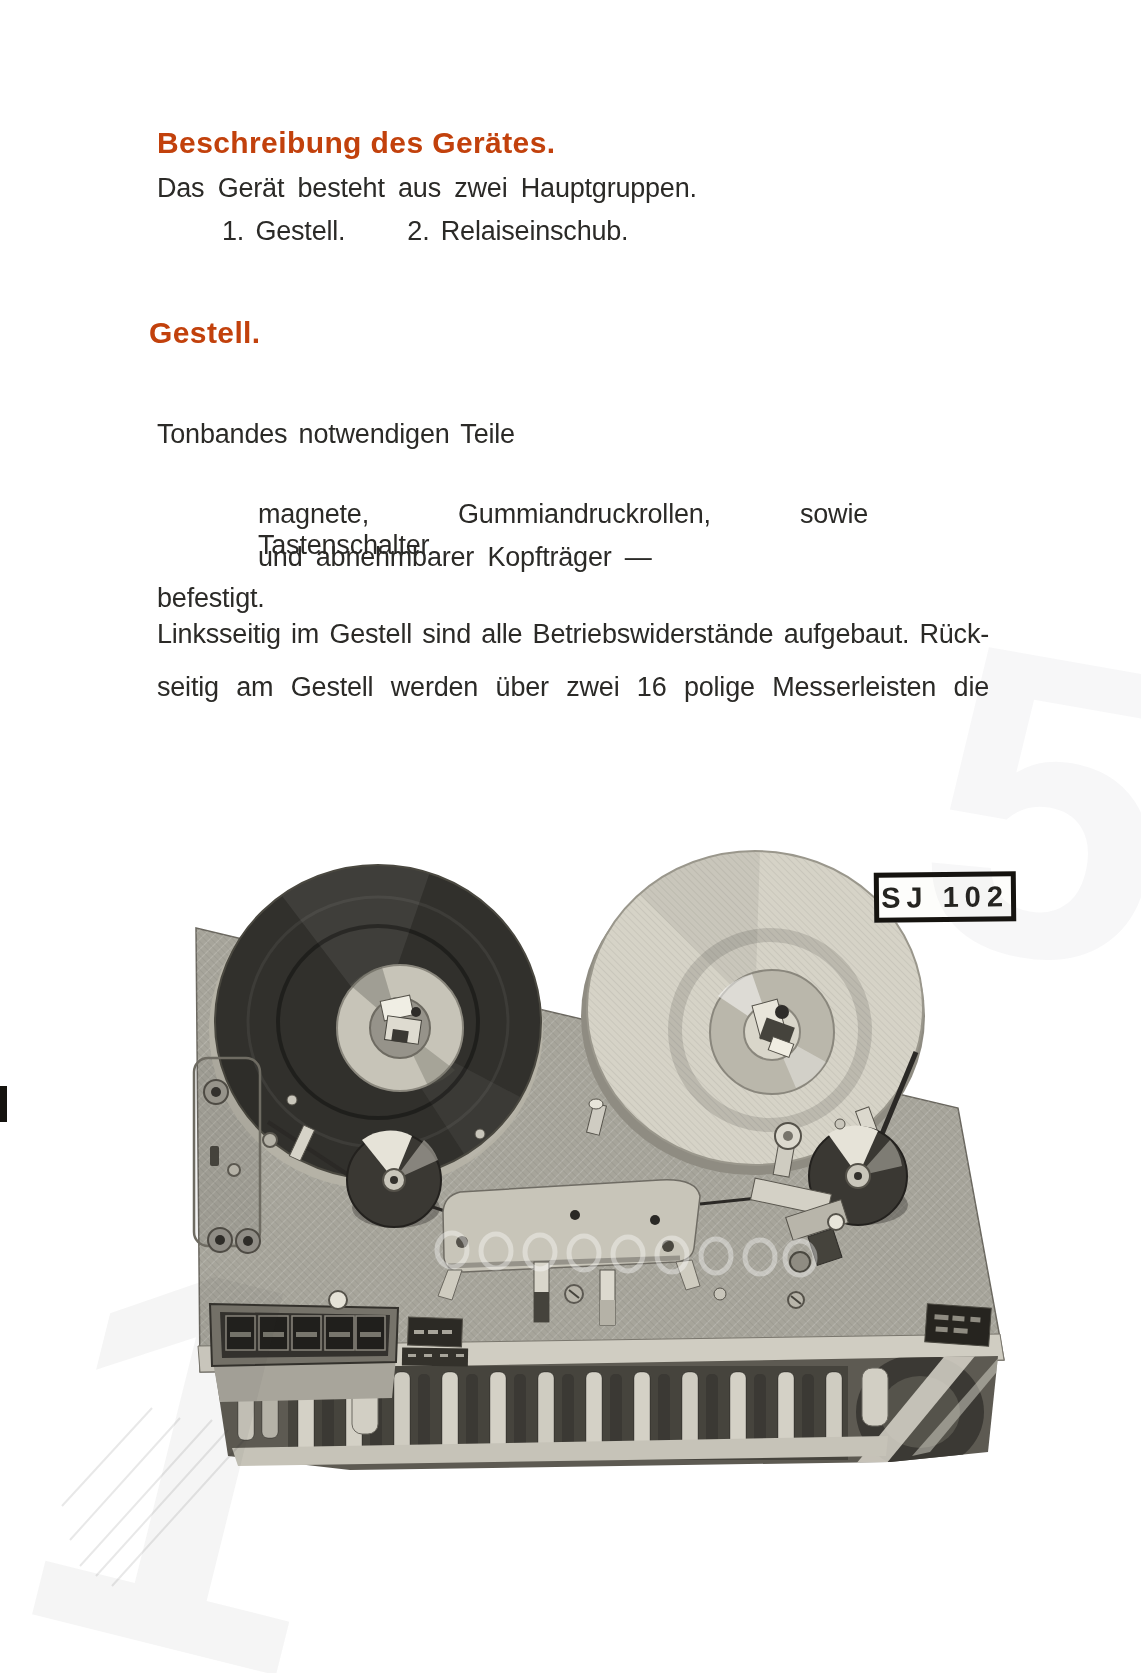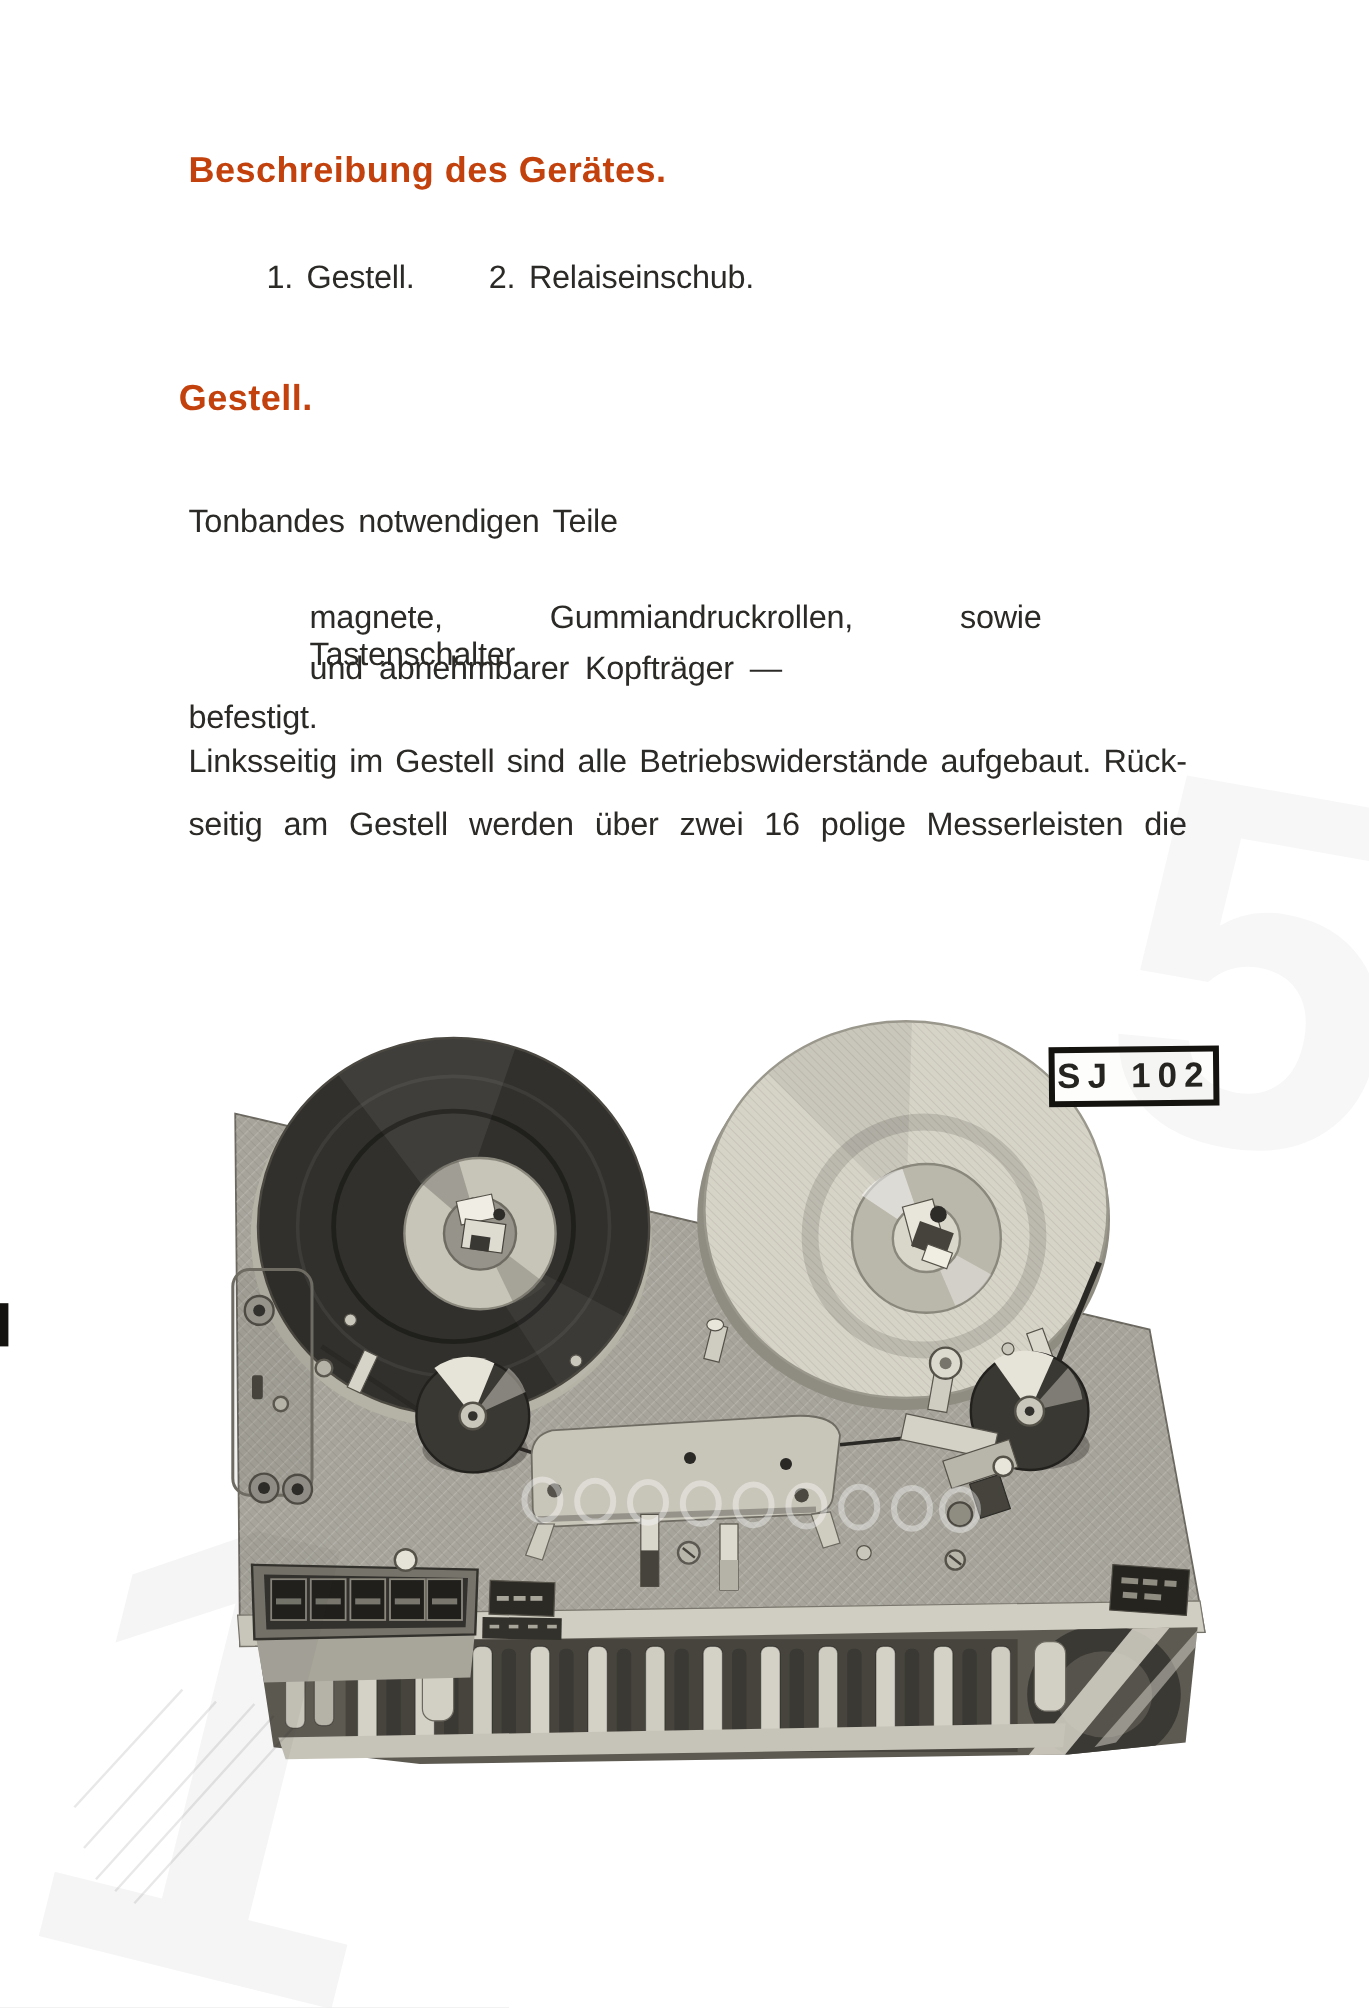--- a/index.html
+++ b/index.html
@@ -315,20 +315,21 @@
       <line x1="80" y1="1566" x2="212" y2="1420"></line>
       <line x1="96" y1="1576" x2="228" y2="1430"></line>
       <line x1="112" y1="1586" x2="244" y2="1440"></line>
       <line x1="70" y1="1540" x2="180" y2="1418"></line>
       <line x1="62" y1="1506" x2="152" y2="1408"></line>
     </g>
   </svg>
 
   <div class="hline" style="left:157px;top:126px;">Beschreibung des Gerätes.</div>
 
+  <div class="tline" style="left:157px;top:173px;word-spacing:6px;">Das Gerät besteht aus zwei Hauptgruppen.</div>
 
   <div class="tline listline" style="left:222px;top:216px;text-align:right;">
     <span class="item1">1. Gestell.</span><span>2. Relaiseinschub.</span>
   </div>
 
   <div class="hline" style="left:149px;top:316px;">Gestell.</div>
 
   <div class="tline" style="left:157px;top:419px;">Tonbandes notwendigen Teile</div>
 
   <div class="tline just" style="left:258px;top:499px;width:610px;">magnete, Gummiandruckrollen, sowie Tastenschalter</div>

